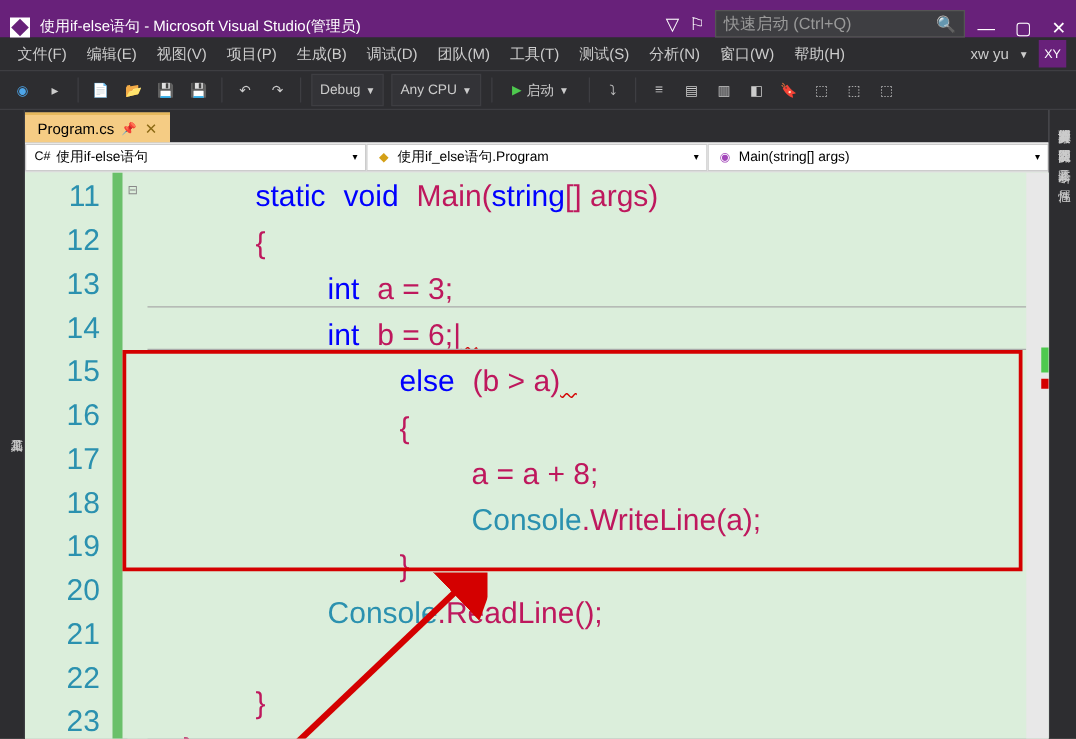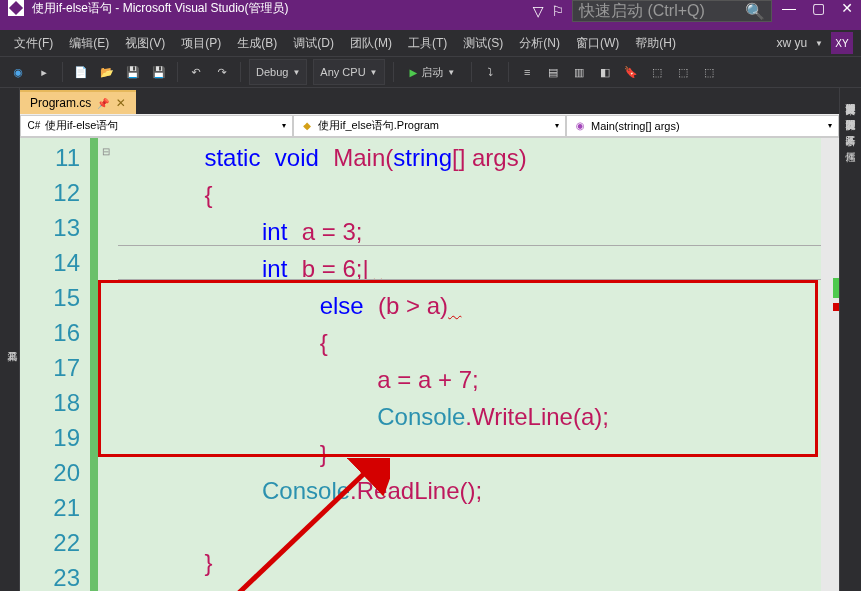--- a/index.html
+++ b/index.html
@@ -1,23 +1,23 @@
 <!DOCTYPE html>
 <html><head>
 <meta charset="utf-8">
 <style>
 *{margin:0;padding:0;box-sizing:border-box;font-family:'Microsoft YaHei',Arial,sans-serif}
 body{width:861px;height:591px;background:#2d2d30;overflow:hidden;position:relative}
-.titlebar{height:30px;background:#68217a;display:flex;align-items:flex-start;color:#fff;font-size:12px;padding:0 8px}
+.titlebar{height:30px;background:#68217a;display:flex;align-items:flex-end;color:#fff;font-size:12px;padding:0 8px}
 .titlebar-icon{width:16px;height:16px;background:#fff;margin-right:8px;position:relative}
 .titlebar-icon::before{content:'';position:absolute;width:10px;height:10px;background:#68217a;top:3px;left:3px;transform:rotate(45deg)}
 .titlebar-title{flex:1}
 .titlebar-search{display:flex;align-items:center;gap:8px;margin-right:10px}
 .search-icon-btn{color:#fff;font-size:14px;cursor:pointer}
-.search-box{width:200px;height:22px;background:#3e3e42;border:1px solid #555;padding:0 6px;color:#999;font-size:16px;display:flex;align-items:center;justify-content:space-between}
+.search-box{width:200px;height:22px;background:#3e3e42;border:1px solid #555;padding:0 6px;color:#999;font-size:13px;display:flex;align-items:center;justify-content:space-between}
 .win-controls{display:flex;gap:16px;font-size:14px}
 .menubar{height:26px;background:#2d2d30;display:flex;align-items:center;padding:0 8px;color:#ccc;font-size:12px;gap:4px}
 .menu-item{padding:2px 6px;cursor:pointer}
 .menubar-right{margin-left:auto;display:flex;align-items:center;gap:8px}
 .user-badge{width:22px;height:22px;background:#68217a;color:#fff;display:flex;align-items:center;justify-content:center;font-size:10px;font-weight:normal}
 .toolbar{height:32px;background:#2d2d30;border-top:1px solid #3e3e42;border-bottom:1px solid #3e3e42;display:flex;align-items:center;padding:0 8px;gap:6px;color:#ccc;font-size:11px}
 .tb-btn{width:20px;height:20px;display:flex;align-items:center;justify-content:center;cursor:pointer;color:#ccc}
 .tb-sep{width:1px;height:20px;background:#3e3e42;margin:0 2px}
 .tb-dropdown{height:22px;background:#333337;border:1px solid #3e3e42;padding:12px 6px;display:flex;align-items:center;gap:4px;cursor:pointer;color:#ccc}
 .tb-start{height:22px;display:flex;align-items:center;gap:4px;padding:0 8px;cursor:pointer;color:#ccc}
@@ -178,21 +178,21 @@
           <div>23</div>
       </div>
       <div class="margin-bar"></div>
       <div class="outline-col">⊟</div>
       <div class="code">      <span class="kw">static</span> <span class="kw">void</span> <span class="txt">Main(</span><span class="kw">string</span><span class="txt">[] args)</span>
       <span class="txt">{</span>
           <span class="kw">int</span> <span class="txt">a = 3;</span>
           <span class="kw">int</span> <span class="txt">b = 6;</span><span class="txt">|</span><span class="squiggle">  </span>
               <span class="kw">else</span> <span class="txt">(b &gt; a)</span><span class="squiggle">  </span>
               <span class="txt">{</span>
-                  <span class="txt">a = a + 7;</span>
+                  <span class="txt">a = a + 8;</span>
                   <span class="type">Console</span><span class="txt">.WriteLine(a);</span>
               <span class="txt">}</span>
           <span class="type">Console</span><span class="txt">.ReadLine();</span>
           
       <span class="txt">}</span>
   <span class="txt">}</span>
 <div class="caret-line"></div></div>
       <div class="scroll-track">
         <div class="scroll-ind ind-green"></div>
         <div class="scroll-ind ind-red"></div>

